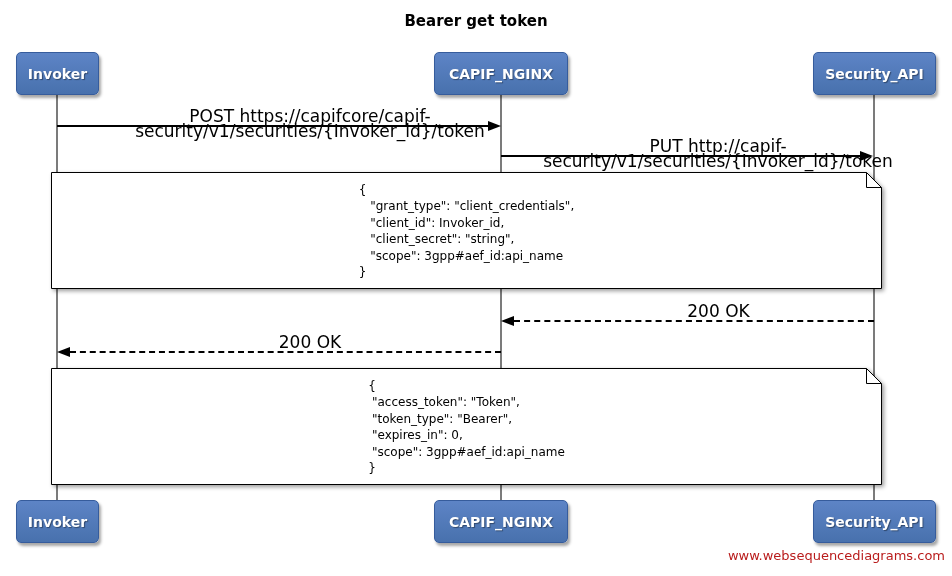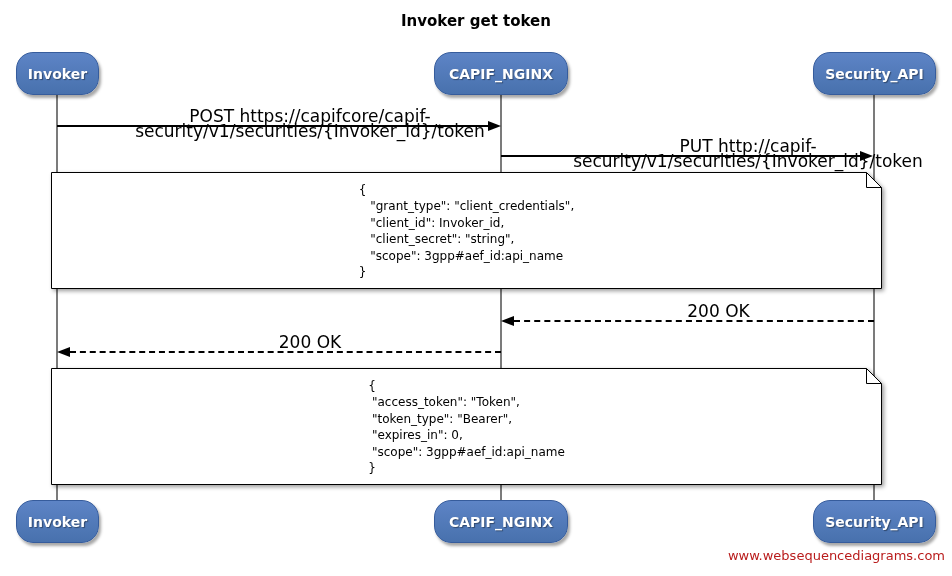--- a/index.html
+++ b/index.html
@@ -17,21 +17,21 @@
   }
   .abs{position:absolute;}
   #diagram-title{
     left:0;top:12px;width:952px;text-align:center;
     font-size:15px;font-weight:bold;
   }
   .lifeline{
     width:2px;background:var(--lifeline);top:95px;height:405px;
   }
   .actor-box{
-    height:43px;border-radius:17px;
+    height:43px;border-radius:5px;
     background:linear-gradient(to bottom,var(--actor-fill-top),var(--actor-fill-bottom));
     border:1px solid var(--actor-border);
     box-shadow:2px 3px 3px rgba(0,0,0,0.35);
     color:#fff;font-weight:bold;font-size:14px;
     display:flex;align-items:center;justify-content:center;
     text-shadow:1px 1px 1px rgba(0,0,0,0.4);
     box-sizing:border-box;
   }
   .msg-label{
     font-size:17px;text-align:center;height:15px;line-height:15px;padding-left:31px;
@@ -51,41 +51,41 @@
     margin:0;font-family:"DejaVu Sans","Liberation Sans",sans-serif;
     font-size:12px;line-height:16.5px;white-space:pre;
   }
   #watermark{
     right:7px;top:548px;font-size:13px;color:#b91c1c;
   }
 </style>
 </head>
 <body>
 
-<div id="diagram-title" class="abs">Invoker get token</div>
+<div id="diagram-title" class="abs">Bearer get token</div>
 
 <div class="abs lifeline" style="left:56px;"></div>
 <div class="abs lifeline" style="left:500px;"></div>
 <div class="abs lifeline" style="left:873px;"></div>
 
 <div class="abs actor-box" style="left:16px;top:52px;width:83px;">
   <span>Invoker</span>
 </div>
 <div class="abs actor-box" style="left:434px;top:52px;width:134px;">
   <span>CAPIF_NGINX</span>
 </div>
 <div class="abs actor-box" style="left:813px;top:52px;width:123px;">
   <span>Security_API</span>
 </div>
 
 <div class="abs msg-label" style="left:57px;top:109px;width:444px;">POST https://capifcore/capif-security/v1/securities/{Invoker_id}/token</div>
 <div class="abs msg-line" style="left:57px;top:125px;width:432px;"></div>
 <div class="abs head right" style="left:488px;top:121px;"></div>
 
-<div class="abs msg-label" style="left:531px;top:139px;width:372px;">PUT http://capif-security/v1/securities/{Invoker_id}/token</div>
+<div class="abs msg-label" style="left:501px;top:139px;width:372px;">PUT http://capif-security/v1/securities/{Invoker_id}/token</div>
 <div class="abs msg-line" style="left:501px;top:155px;width:359px;"></div>
 <div class="abs head right" style="left:860px;top:151px;"></div>
 
 <div class="abs note" style="left:51px;top:172px;">
   <svg width="831" height="117" viewBox="0 0 831 117">
     <path d="M0.5,0.5 H815.5 L830.5,15.5 V116.5 H0.5 Z" fill="#ffffff" stroke="#000000" stroke-width="1"></path>
     <path d="M815.5,0.5 V15.5 H830.5" fill="none" stroke="#000000" stroke-width="1"></path>
   </svg>
   <pre>{
    "grant_type": "client_credentials",

